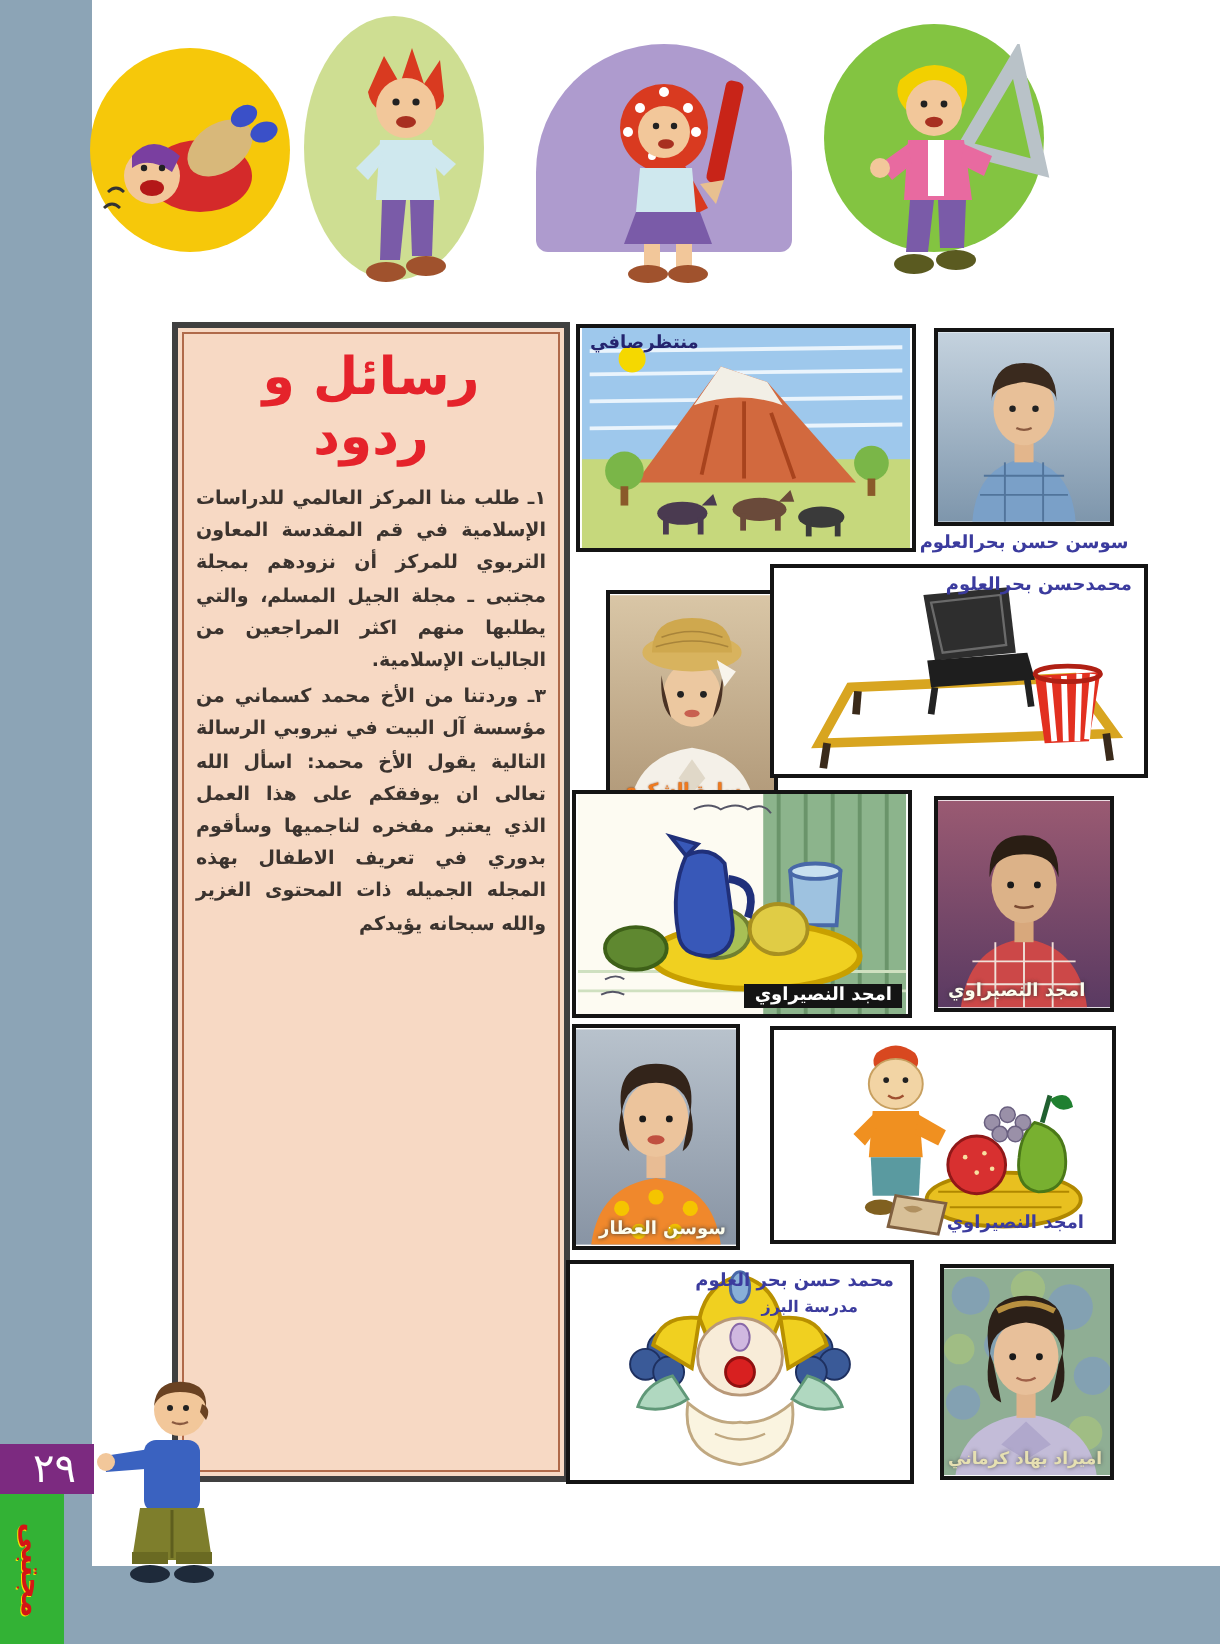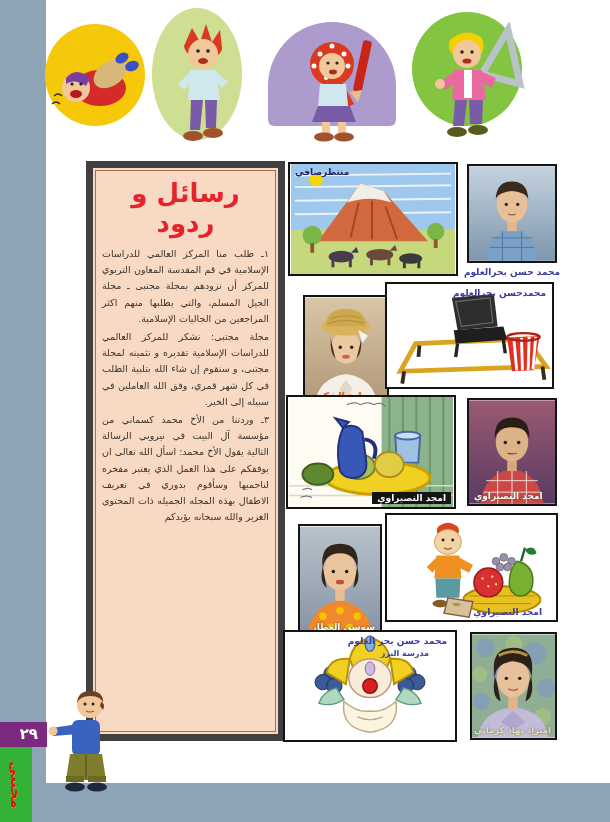--- a/index.html
+++ b/index.html
@@ -10,41 +10,41 @@
   .frame-bottom{position:absolute;left:0;top:783px;width:610px;height:39px;background:#8ca4b6;}
   
   .shape{position:absolute;}
   .shape.yellow{left:45px;top:24px;width:100px;height:102px;background:#f6c80a;border-radius:50%;}
   .shape.ltgreen{left:152px;top:8px;width:90px;height:132px;background:#cede92;border-radius:50%;}
   .shape.purple{left:268px;top:22px;width:128px;height:104px;background:#ae9bce;border-radius:64px 64px 6px 6px;}
   .shape.green{left:412px;top:12px;width:110px;height:114px;background:#83c441;border-radius:50%;}
   .char{position:absolute;}
   
   .letters{position:absolute;left:86px;top:161px;width:199px;height:580px;
-           background:#f7d9c4;border:7px solid #404040;box-sizing:border-box;
+           background:#f7d9c4;border:3px solid #404040;box-sizing:border-box;
            box-shadow:inset 0 0 0 2px #f7d9c4, inset 0 0 0 3px #b06a4a;
            padding:8px 9px 6px 9px;direction:rtl;overflow:hidden;}
   .letters h1{margin:2px 0 8px 0;text-align:center;color:#e5232b;font-size:26px;
               font-weight:bold;letter-spacing:1px;}
   .letters p{margin:0 0 2px 0;font-size:9.5px;line-height:16.2px;color:#3b332e;
-             text-align:justify;font-weight:normal;}
+             text-align:justify;font-weight:bold;}
   
   .fig{position:absolute;background:#fff;border:2px solid #141414;box-sizing:border-box;overflow:hidden;}
   .fig svg{display:block;width:100%;height:100%;}
   .lbl{position:absolute;font-weight:bold;direction:rtl;white-space:nowrap;}
   .lbl.blue{color:#3b3b9e;font-size:9px;}
   .lbl.orange{color:#f07a1e;font-size:9px;text-shadow:0 0 1px #7a3000;}
   .lbl.white{color:#fdfdee;font-size:9px;text-shadow:0 0 2px #333;}
   .lbl.onblack{color:#fff;background:#141414;font-size:9px;padding:1px 5px;}
   .lbl.yellowish{color:#e6e0b2;font-size:8.5px;text-shadow:0 0 2px #555;}
   .caption{position:absolute;color:#3b3b9e;font-size:9px;font-weight:bold;
            text-align:center;direction:rtl;}
   
   .pagenum{position:absolute;left:0;top:722px;width:47px;height:25px;background:#7c2a80;
-           color:#ffffff;font-size:15px;font-weight:bold;text-align:right;
+           color:#ffffff;font-size:20px;font-weight:normal;text-align:right;
            line-height:25px;padding-right:9px;box-sizing:border-box;direction:rtl;}
   .logo-strip{position:absolute;left:0;top:747px;width:32px;height:75px;background:#33b235;}
   .logo-strip span{position:absolute;left:50%;top:50%;transform:translate(-50%,-50%) rotate(90deg);
            color:#d41515;font-weight:bold;font-size:15px;letter-spacing:1px;
            text-shadow:0.5px 0.5px 0 #f8e000;white-space:nowrap;}
 </style>
 </head>
 <body>
 
 <div class="page">
@@ -123,21 +123,20 @@
       <path d="M35 78 L47 78 L44 104 L33 104 Z" fill="#7a5ba8"></path>
       <path d="M49 78 L63 78 L62 102 L50 102 Z" fill="#7a5ba8"></path>
       <ellipse cx="37" cy="110" rx="10" ry="5" fill="#5a5a20"></ellipse>
       <ellipse cx="58" cy="108" rx="10" ry="5" fill="#5a5a20"></ellipse>
     </svg>
   </div>
 
   <section class="letters">
     <h1>رسائل و ردود</h1>
     <p>١ـ طلب منا المركز العالمي للدراسات الإسلامية في قم المقدسة المعاون التربوي للمركز أن نزودهم بمجلة مجتبى ـ مجلة الجيل المسلم، والتي يطلبها منهم اكثر المراجعين من الجاليات الإسلامية.</p>
-    <p>مجلة مجتبى: نشكر للمركز العالمي للدراسات الإسلامية تقديره و تثمينه لمجلة مجتبى، و سنقوم إن شاء الله بتلبية الطلب في كل شهر قمري، وفق الله العاملين في سبيله إلى الخير.</p>
     <p>٣ـ وردتنا من الأخ محمد كسماني من مؤسسة آل البيت في نيروبي الرسالة التالية يقول الأخ محمد: اسأل الله تعالى ان يوفقكم على هذا العمل الذي يعتبر مفخره لناجميها وسأقوم بدوري في تعريف الاطفال بهذه المجله الجميله ذات المحتوى الغزير والله سبحانه يؤيدكم</p>
 
   </section>
 
   <figure class="fig" style="left:288px;top:162px;width:170px;height:114px;margin:0">
     <svg viewBox="0 0 170 114">
       <rect width="170" height="114" fill="#fff"></rect>
       <rect width="170" height="72" fill="#9ec8ec"></rect>
       <g stroke="#eaf4fc" stroke-width="2">
         <line x1="4" y1="12" x2="166" y2="10"></line>
@@ -196,21 +195,21 @@
           <line x1="55" y1="68" x2="55" y2="99"></line>
         </g>
       <rect x="40" y="56" width="10" height="12" fill="#e3b68c"></rect>
       <ellipse cx="45" cy="40" rx="16" ry="19" fill="#e8c098"></ellipse>
       <path d="M28 36 Q28 16 45 16 Q62 16 62 36 Q62 28 45 26 Q28 28 28 36Z" fill="#3a2a1e"></path>
       <circle cx="39" cy="40" r="1.7" fill="#222"></circle>
         <circle cx="51" cy="40" r="1.7" fill="#222"></circle>
       <path d="M41 50 Q45 52 49 50" stroke="#8a5a40" fill="none" stroke-width="1.2"></path>
     </svg>
   </figure>
-  <span class="caption" style="left:450px;top:267px;width:124px">محمد حسن بحرالعلوم</span>
+  <span class="caption" style="left:450px;top:267px;width:124px">سوسن حسن بحرالعلوم</span>
 
   <figure class="fig" style="left:286px;top:278px;width:86px;height:112px;margin:17px">
     <svg viewBox="0 0 86 112">
       <defs>
           <linearGradient id="bg2" x1="0" y1="0" x2="0" y2="1">
         <stop offset="0" stop-color="#d9c6a6"></stop>
             <stop offset="1" stop-color="#b09878"></stop>
           </linearGradient>
         </defs>
       <rect width="86" height="112" fill="url(#bg2)"></rect>
@@ -226,21 +225,21 @@
       <path d="M27 42 Q26 58 32 64 L28 48 Z" fill="#4a3224"></path>
       <path d="M59 42 Q60 58 54 64 L58 48 Z" fill="#4a3224"></path>
       <circle cx="37" cy="52" r="1.8" fill="#222"></circle>
         <circle cx="49" cy="52" r="1.8" fill="#222"></circle>
       <ellipse cx="43" cy="62" rx="4" ry="2" fill="#c86050"></ellipse>
       <path d="M56 34 L66 40 L60 48 Z" fill="#f8f4ec"></path>
     </svg>
     <span class="lbl orange" style="left:5px;bottom:4px">سارة الشكري</span>
   </figure>
 
-  <figure class="fig" style="left:385px;top:282px;width:169px;height:107px;margin:0">
+  <figure class="fig" style="left:385px;top:282px;width:189px;height:107px;margin:0">
     <svg viewBox="0 0 173 107">
       <rect width="173" height="107" fill="#fff"></rect>
       <path d="M30 62 L146 57 L167 86 L14 91 Z" fill="none" stroke="#d8a520" stroke-width="5"></path>
       <g stroke="#3a2a1a" stroke-width="4">
         <line x1="18" y1="91" x2="16" y2="104"></line>
           <line x1="163" y1="86" x2="165" y2="100"></line>
         <line x1="34" y1="64" x2="33" y2="76"></line>
           <line x1="143" y1="59" x2="144" y2="70"></line>
       </g>
       <g>
@@ -314,21 +313,21 @@
       <rect x="40" y="60" width="10" height="14" fill="#d8a87c"></rect>
       <ellipse cx="45" cy="44" rx="17" ry="20" fill="#dcb288"></ellipse>
       <path d="M27 40 Q26 18 45 18 Q64 18 63 40 Q60 28 45 28 Q30 28 27 40Z" fill="#2a1e14"></path>
       <circle cx="38" cy="44" r="1.8" fill="#1a1a1a"></circle>
         <circle cx="52" cy="44" r="1.8" fill="#1a1a1a"></circle>
       <path d="M40 55 Q45 57 50 55" stroke="#7a4a32" fill="none" stroke-width="1.3"></path>
     </svg>
     <span class="lbl white" style="left:5px;bottom:3px">امجد النصيراوي</span>
   </figure>
 
-  <figure class="fig" style="left:286px;top:512px;width:84px;height:113px;margin:12px">
+  <figure class="fig" style="left:286px;top:512px;width:84px;height:113px;margin:0">
     <svg viewBox="0 0 84 113">
       <defs>
           <linearGradient id="bg4" x1="0" y1="0" x2="0" y2="1">
         <stop offset="0" stop-color="#b8c2cc"></stop>
             <stop offset="1" stop-color="#8894a4"></stop>
           </linearGradient>
         </defs>
       <rect width="84" height="113" fill="url(#bg4)"></rect>
       <path d="M8 113 Q12 82 42 78 Q72 82 76 113 Z" fill="#f0882c"></path>
       <g fill="#f5c400">

